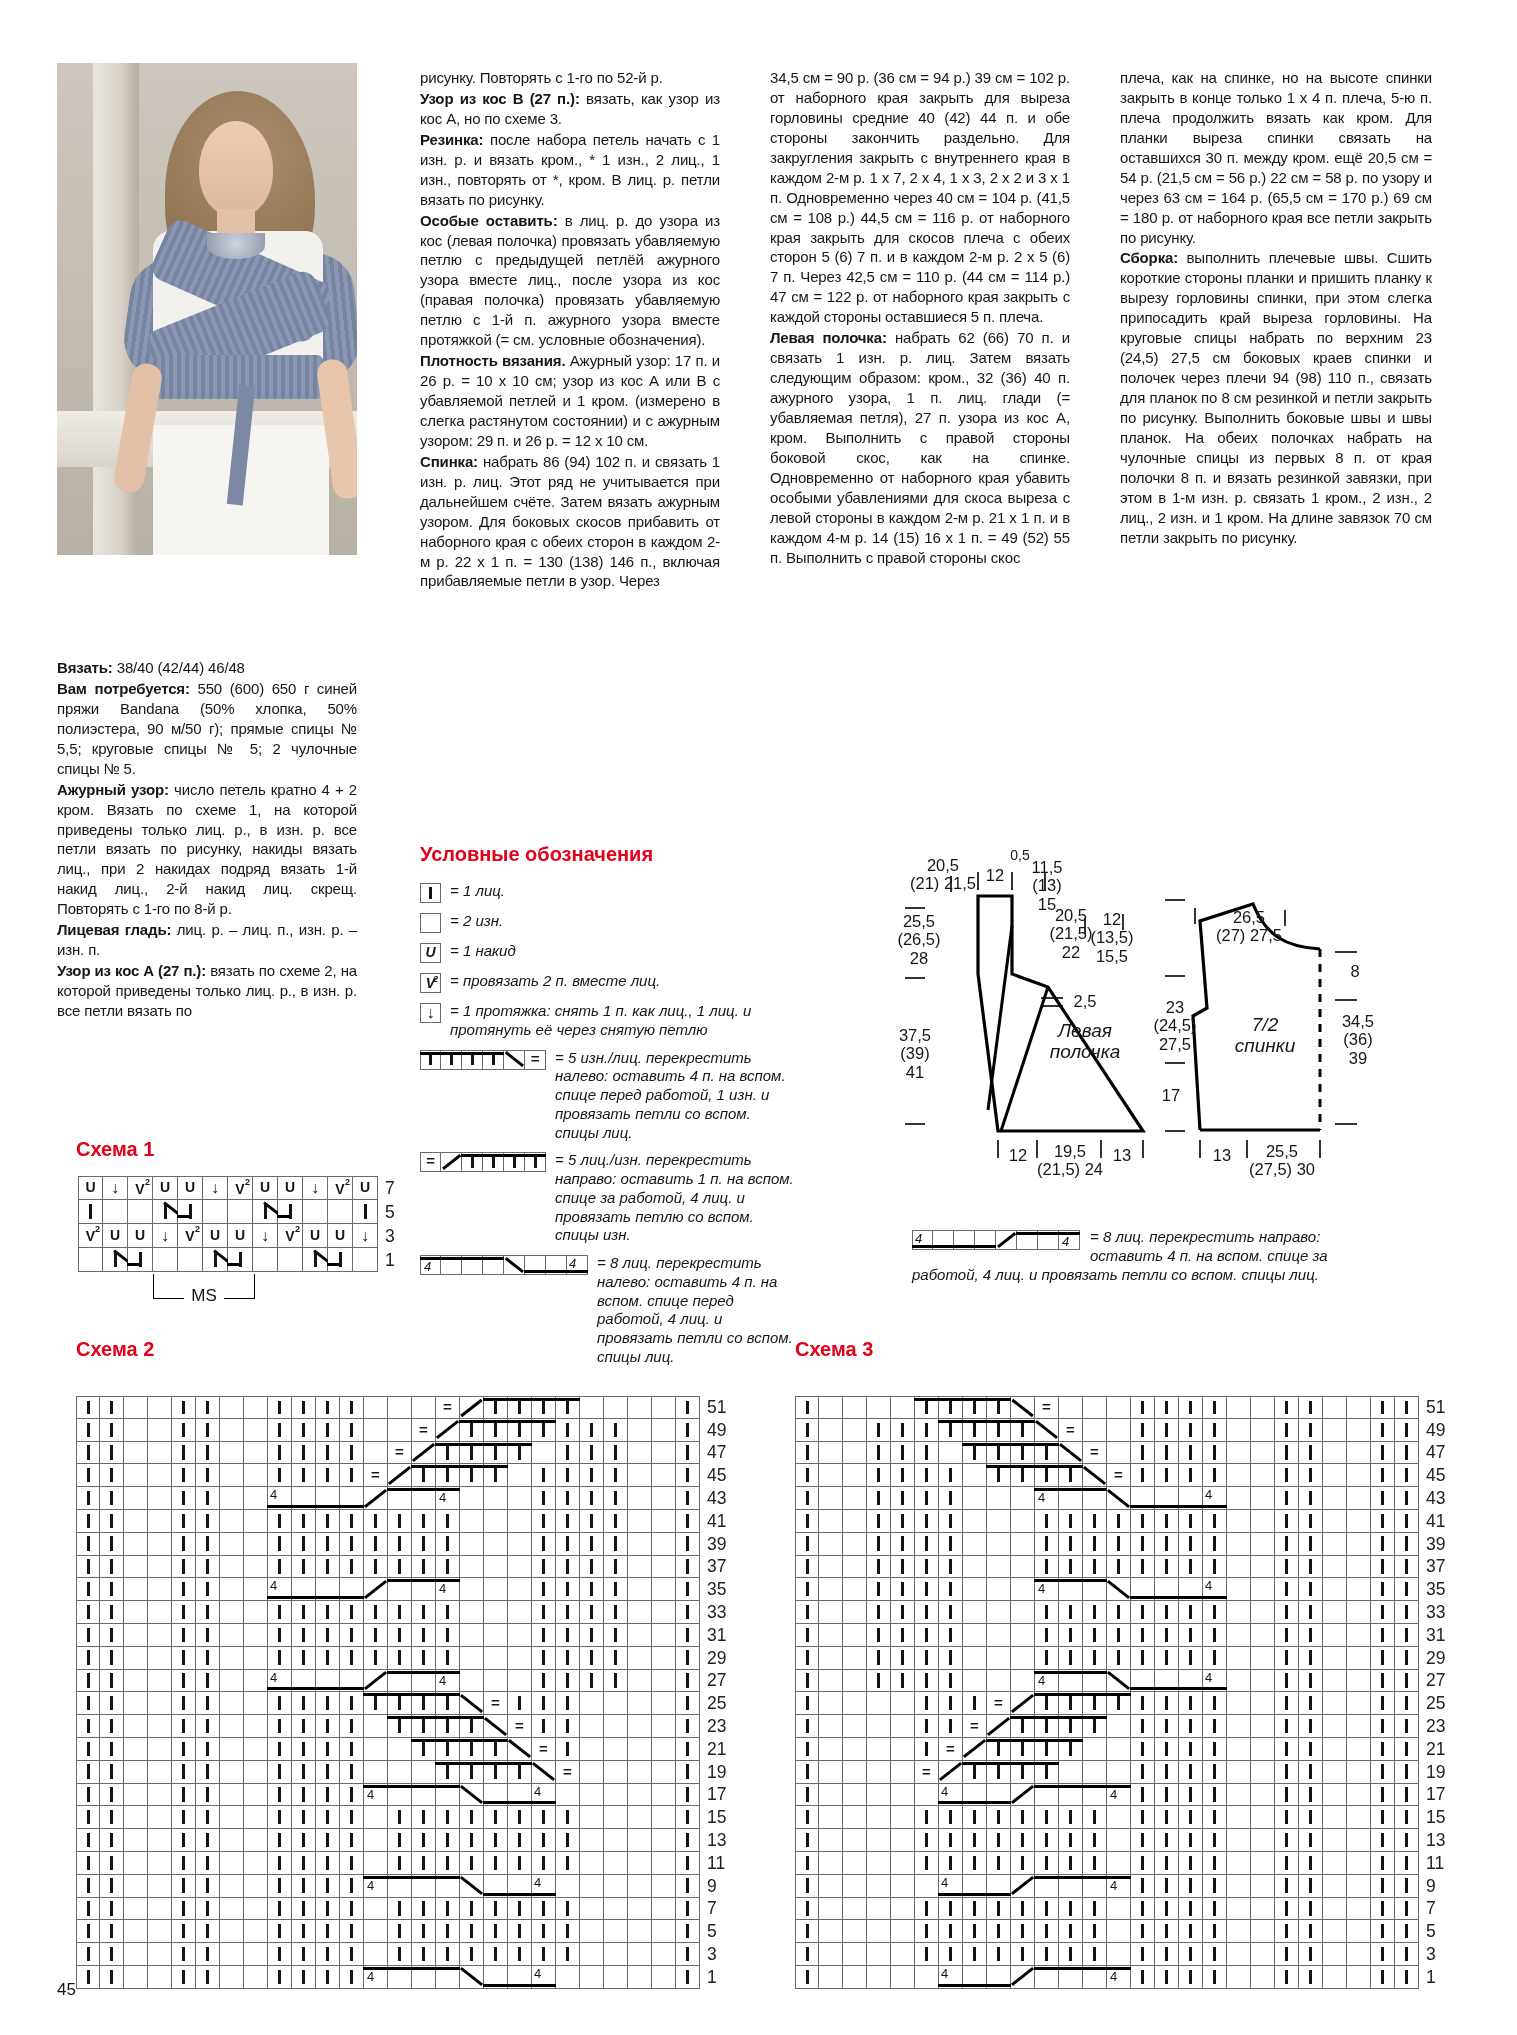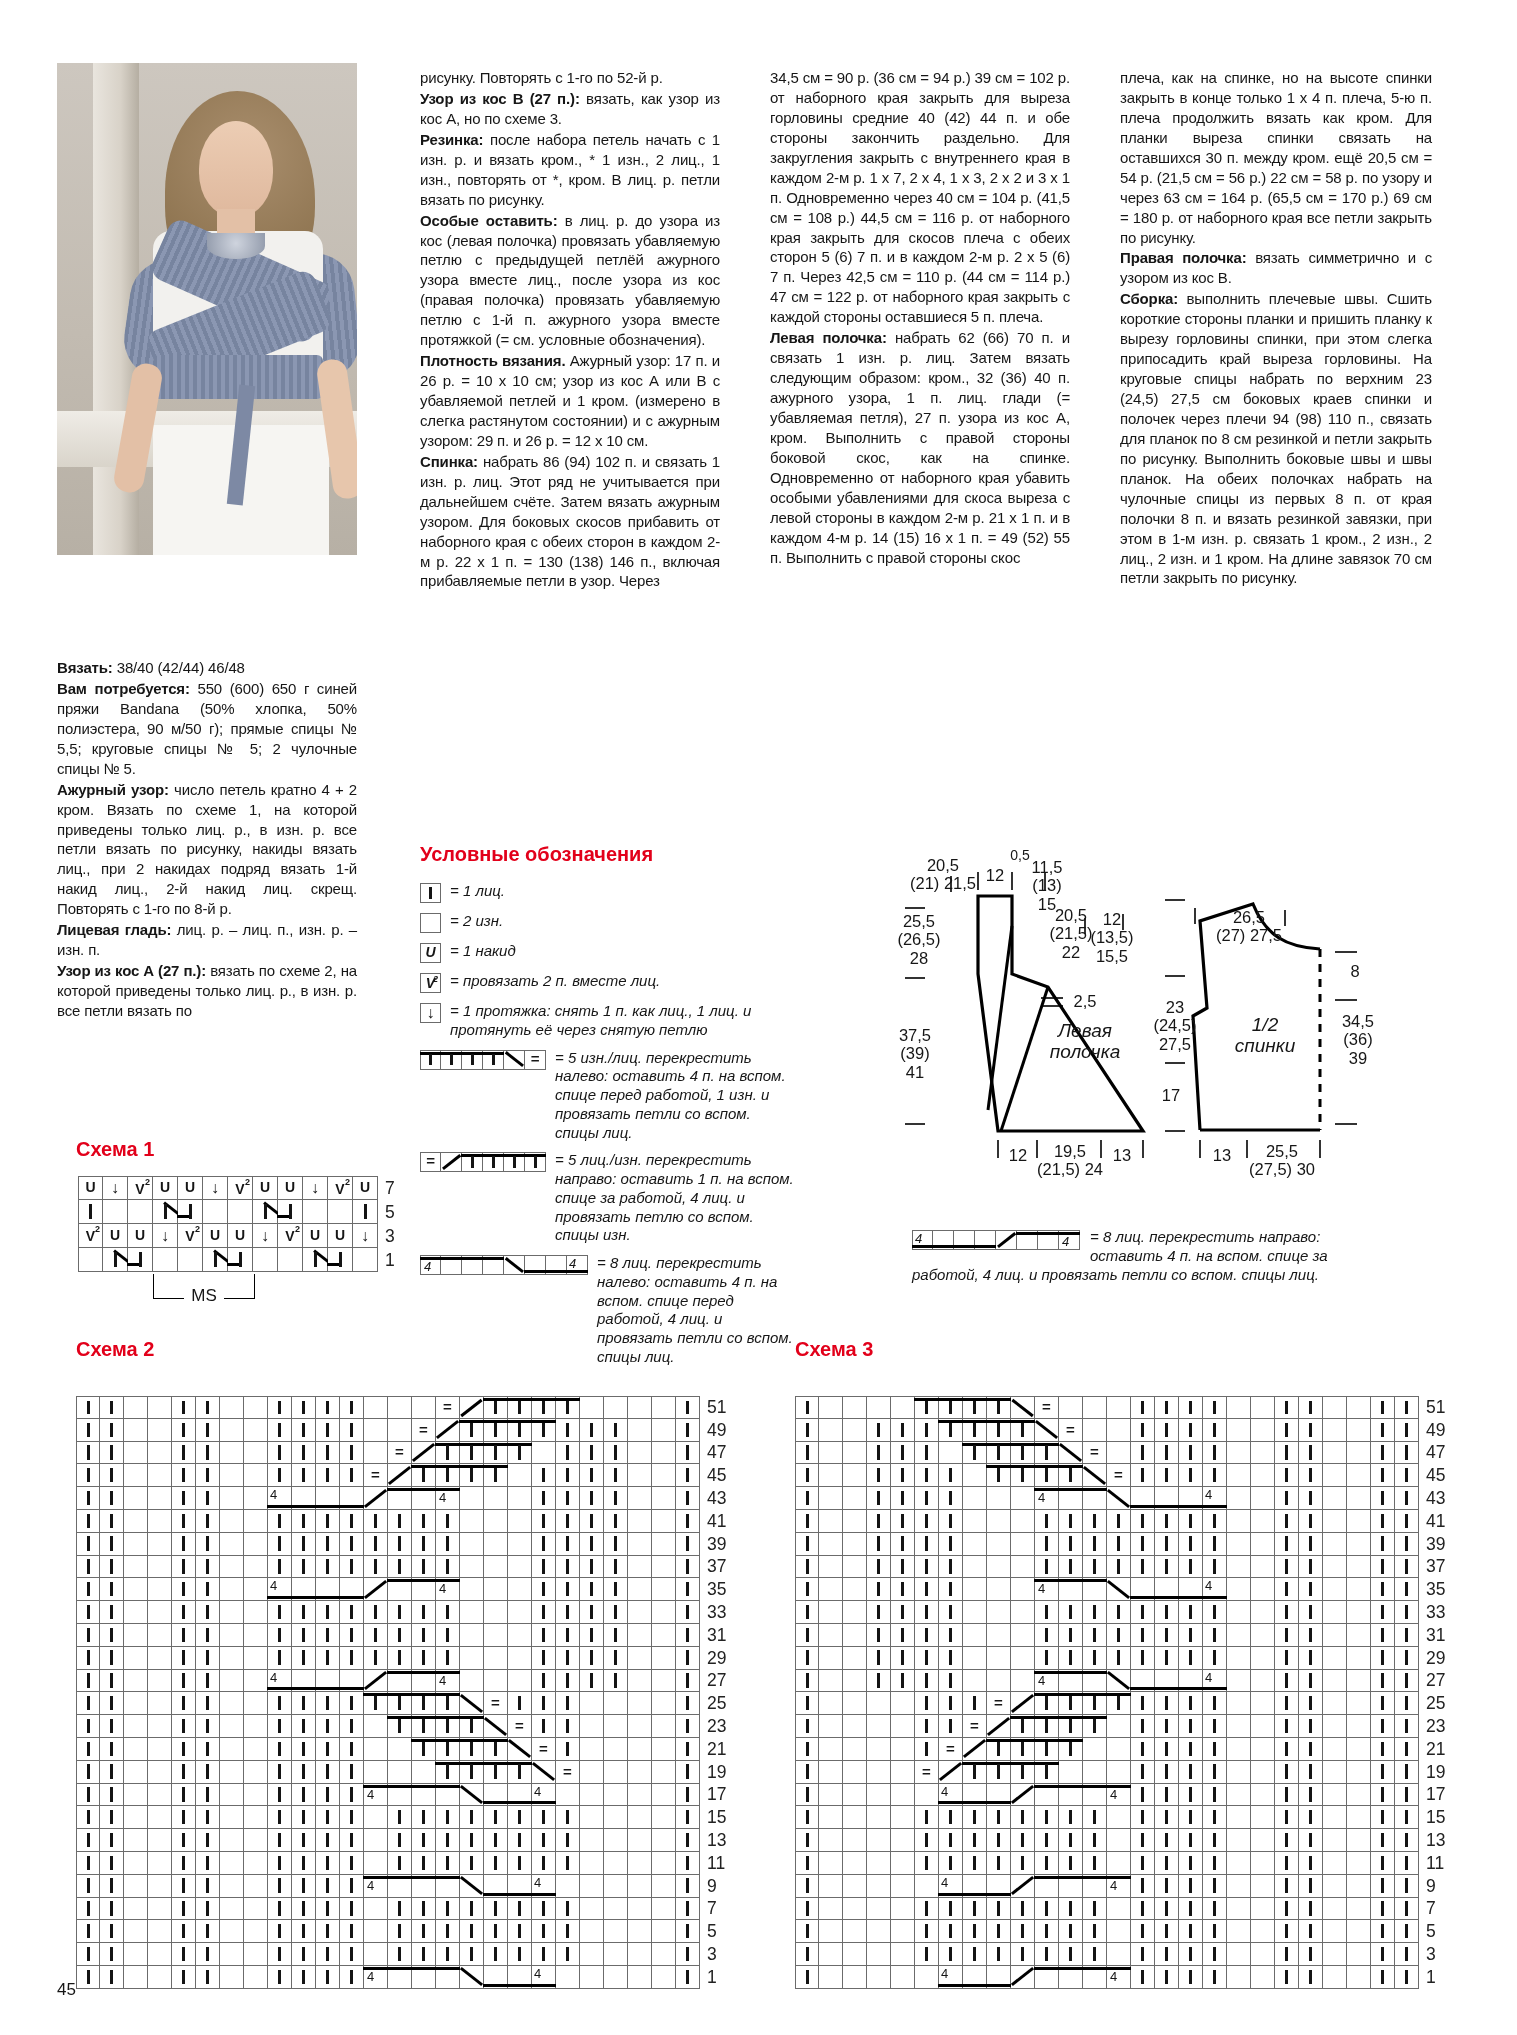--- a/index.html
+++ b/index.html
@@ -118,21 +118,20 @@
       <div class="para"><b>Особые оставить:</b> в лиц. р. до узора из кос (левая полочка) провязать убавляемую петлю с предыдущей петлёй ажурного узора вместе лиц., после узора из кос (правая полочка) провязать убавляемую петлю с 1-й п. ажурного узора вместе протяжкой (= см. условные обозначения).</div>
       <div class="para"><b>Плотность вязания.</b> Ажурный узор: 17 п. и 26 р. = 10 х 10 см; узор из кос А или В с убавляемой петлей и 1 кром. (измерено в слегка растянутом состоянии) и с ажурным узором: 29 п. и 26 р. = 12 х 10 см.</div>
       <div class="para"><b>Спинка:</b> набрать 86 (94) 102 п. и связать 1 изн. р. лиц. Этот ряд не учитывается при дальнейшем счёте. Затем вязать ажурным узором. Для боковых скосов прибавить от наборного края с обеих сторон в каждом 2-м р. 22 х 1 п. = 130 (138) 146 п., включая прибавляемые петли в узор. Через</div>
     </div>
   <div class="col" style="left:770px;top:68px;height:760px;">
       <div class="para">34,5 см = 90 р. (36 см = 94 р.) 39 см = 102 р. от наборного края закрыть для выреза горловины средние 40 (42) 44 п. и обе стороны закончить раздельно. Для закругления закрыть с внутреннего края в каждом 2-м р. 1 х 7, 2 х 4, 1 х 3, 2 х 2 и 3 х 1 п. Одновременно через 40 см = 104 р. (41,5 см = 108 р.) 44,5 см = 116 р. от наборного края закрыть для скосов плеча с обеих сторон 5 (6) 7 п. и в каждом 2-м р. 2 х 5 (6) 7 п. Через 42,5 см = 110 р. (44 см = 114 р.) 47 см = 122 р. от наборного края закрыть с каждой стороны оставшиеся 5 п. плеча.</div>
       <div class="para"><b>Левая полочка:</b> набрать 62 (66) 70 п. и связать 1 изн. р. лиц. Затем вязать следующим образом: кром., 32 (36) 40 п. ажурного узора, 1 п. лиц. глади (= убавляемая петля), 27 п. узора из кос А, кром. Выполнить с правой стороны боковой скос, как на спинке. Одновременно от наборного края убавить особыми убавлениями для скоса выреза с левой стороны в каждом 2-м р. 21 х 1 п. и в каждом 4-м р. 14 (15) 16 х 1 п. = 49 (52) 55 п. Выполнить с правой стороны скос</div>
     </div>
   <div class="col" style="left:1120px;top:68px;width:312px;height:760px;">
       <div class="para">плеча, как на спинке, но на высоте спинки закрыть в конце только 1 х 4 п. плеча, 5-ю п. плеча продолжить вязать как кром. Для планки выреза спинки связать на оставшихся 30 п. между кром. ещё 20,5 см = 54 р. (21,5 см = 56 р.) 22 см = 58 р. по узору и через 63 см = 164 р. (65,5 см = 170 р.) 69 см = 180 р. от наборного края все петли закрыть по рисунку.</div>
-      <div class="para"><b>Правая полочка:</b> вязать симметрично и с узором из кос В.</div>
       <div class="para"><b>Сборка:</b> выполнить плечевые швы. Сшить короткие стороны  планки и пришить планку к вырезу горловины спинки, при этом слегка припосадить край выреза горловины. На круговые спицы набрать по верхним 23 (24,5) 27,5 см боковых краев спинки и полочек через плечи 94 (98) 110 п., связать для планок по 8 см резинкой и петли закрыть по рисунку. Выполнить боковые швы и швы планок. На обеих полочках набрать на чулочные спицы из первых 8 п. от края полочки 8 п. и вязать резинкой завязки, при этом в 1-м изн. р. связать 1 кром., 2 изн., 2 лиц., 2 изн. и 1 кром. На длине завязок 70 см петли закрыть по рисунку.</div>
     </div>
 
   <div class="legend">
     <span class="red-h">Условные обозначения</span>
     <div>
         <div class="litem">
           <span class="lsym">
             <span class="cell tok-I" style="width: 21px; height: 20px; border-top: 1px solid rgb(107, 107, 107); display: inline-block; border-left: 1px solid rgb(107, 107, 107);"></span>
           </span>
@@ -287,21 +286,21 @@
     <div class="slabel" style="left:362px;top:298px;width:30px;">13</div>
     <div class="slabel" style="left:342px;top:62px;width:50px;">12
 (13,5)
 15,5</div>
     <div class="slabel" style="left:452px;top:60px;width:104px;">26,5
 (27) 27,5</div>
     <div class="slabel" style="left:596px;top:114px;width:28px;">8</div>
     <div class="slabel" style="left:586px;top:164px;width:54px;">34,5
 (36)
 39</div>
-    <div class="slabel sname" style="left:470px;top:166px;width:100px;">1/2
+    <div class="slabel sname" style="left:470px;top:166px;width:100px;">7/2
 спинки</div>
     <div class="slabel" style="left:462px;top:298px;width:30px;">13</div>
     <div class="slabel" style="left:490px;top:294px;width:94px;">25,5
 (27,5) 30</div>
   </div>
 
   <div class="abs red-h" style="left:76px;top:1138px;">Схема 1</div>
   <div class="chart" style="left:78px;top:1176px;">
       <div class="crow">
         <div class="cell tok-U" style="width: 25px; height: 24px;"></div>

